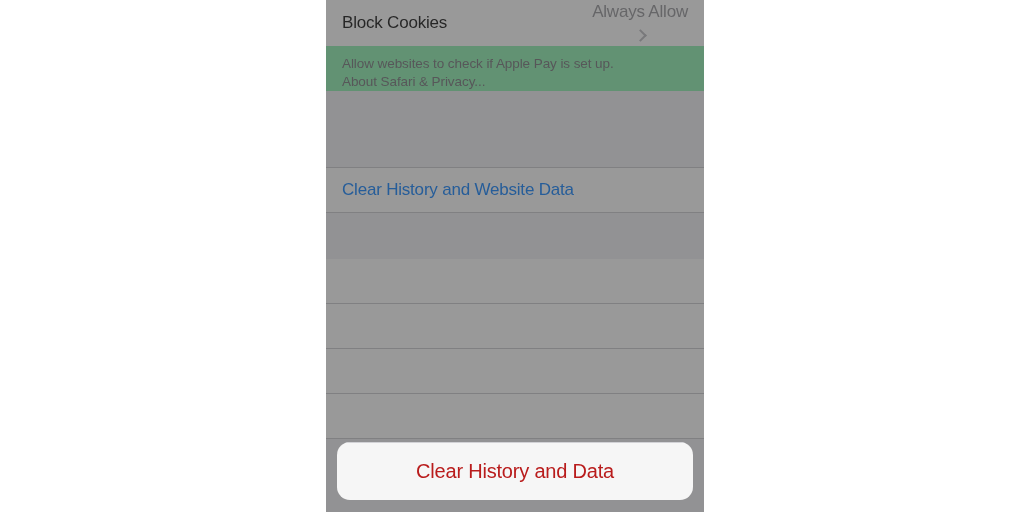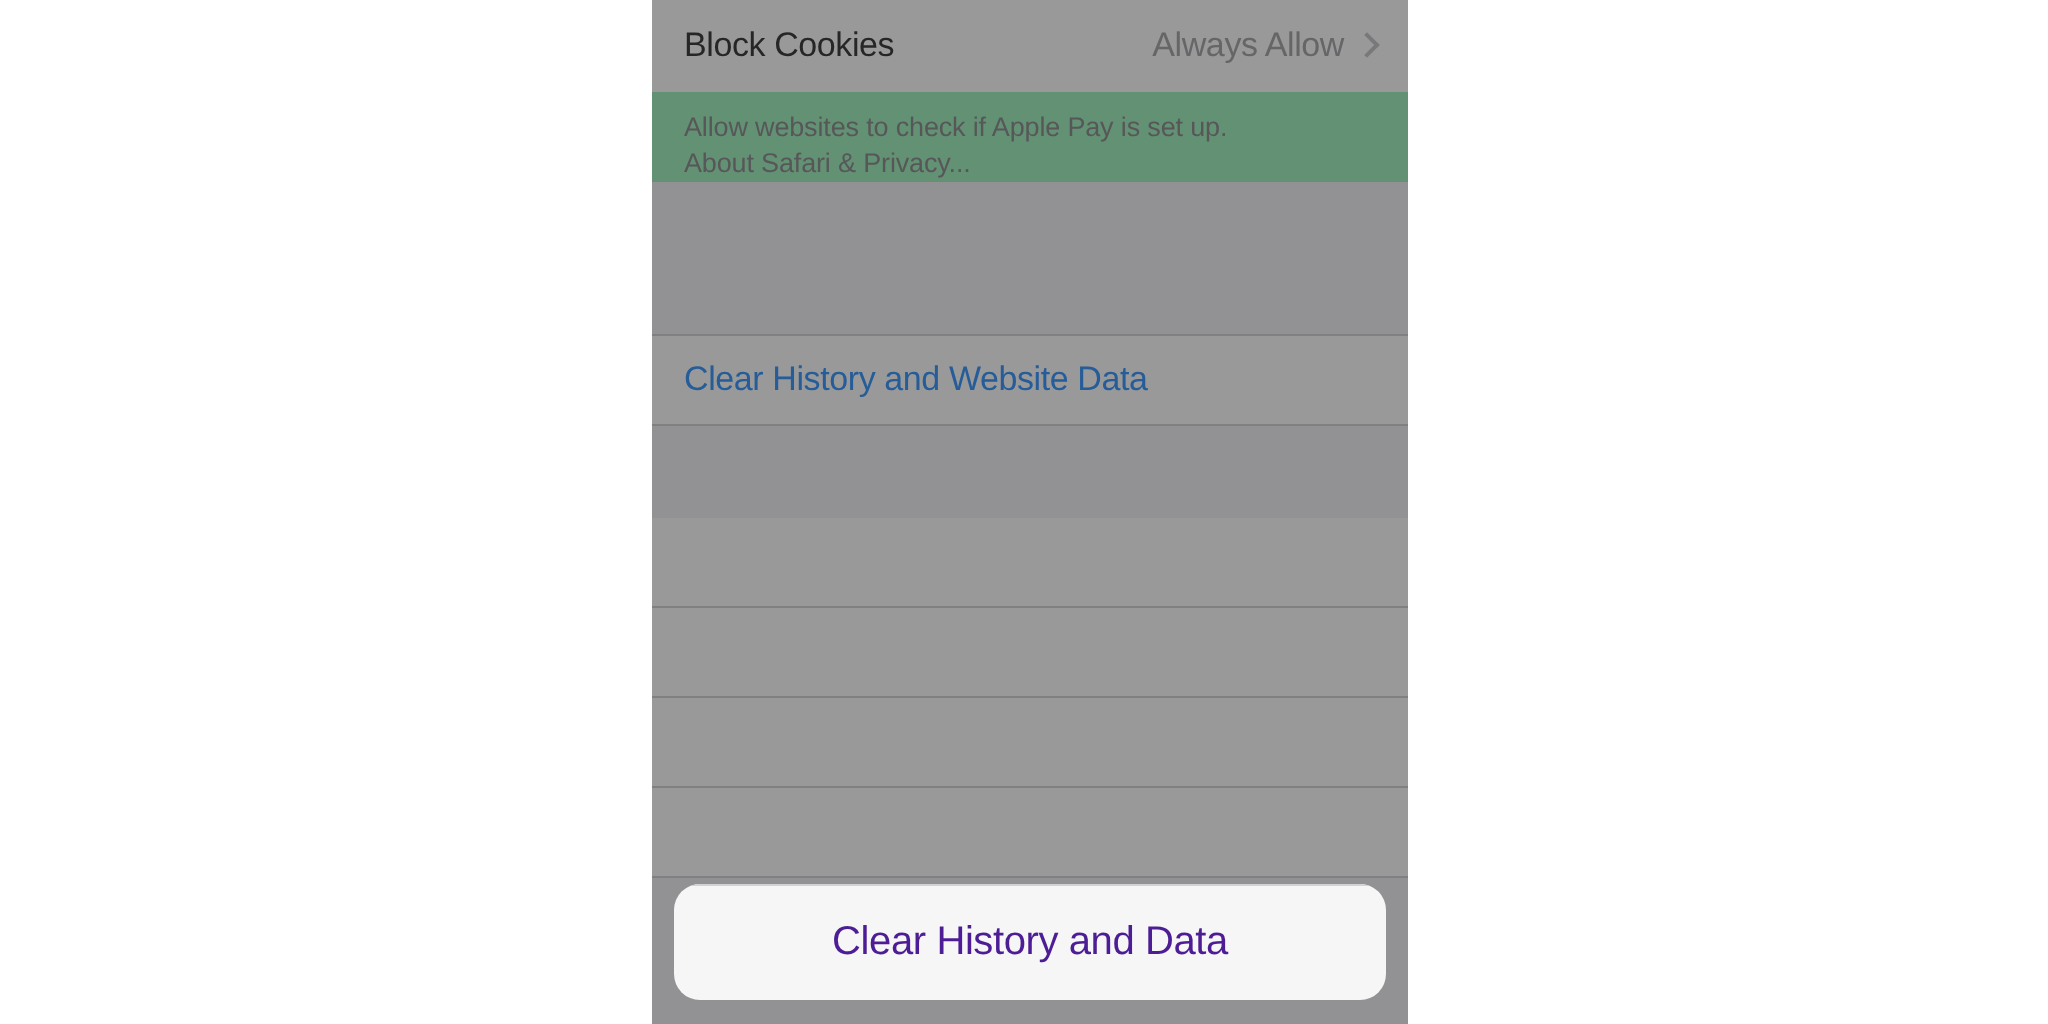--- a/index.html
+++ b/index.html
@@ -62,20 +62,21 @@
     font-size: 17px;
     color: #000000;
     letter-spacing: -0.2px;
     white-space: nowrap;
   }
   .row-right {
     margin-left: auto;
     display: flex;
     align-items: center;
     gap: 7px;
+    flex-direction: column;
   }
   .row-value {
     font-size: 17px;
     color: #8e8e93;
     letter-spacing: -0.2px;
   }
   .chevron {
     width: 9px;
     height: 15px;
     position: relative;
@@ -207,21 +208,21 @@
     background: #d2d2d6;
   }
   .sheet-action {
     height: 57px;
     display: flex;
     align-items: center;
     justify-content: center;
     font-size: 20px;
     letter-spacing: -0.2px;
   }
-  .destructive { color: #4c1d95; }
+  .destructive { color: #b91c1c; }
 
   .cancel-card {
     margin-top: 12px;
     background: #ffffff;
     border-radius: 13px;
     height: 55px;
     display: flex;
     align-items: center;
     justify-content: center;
   }

